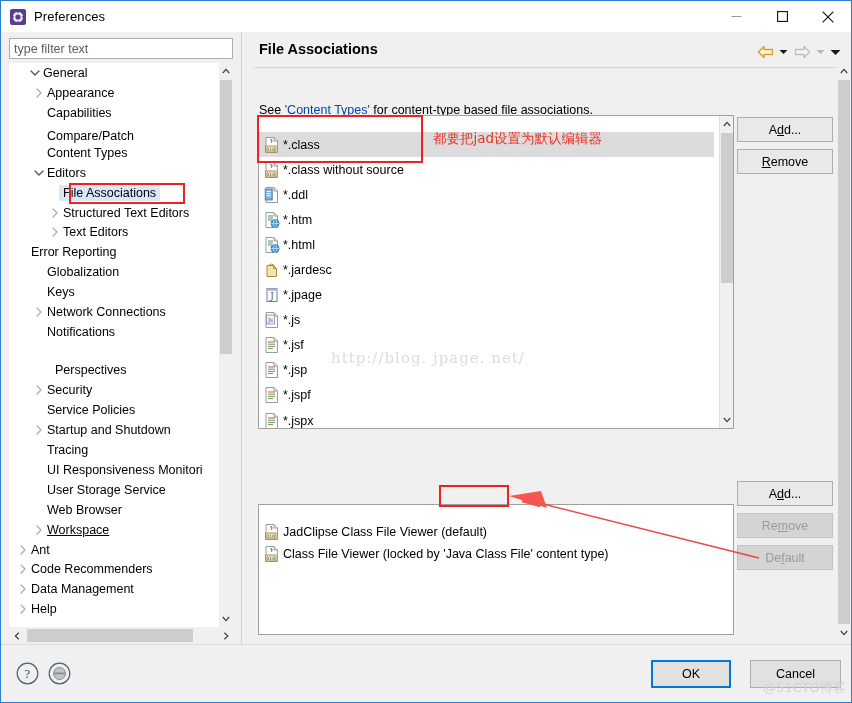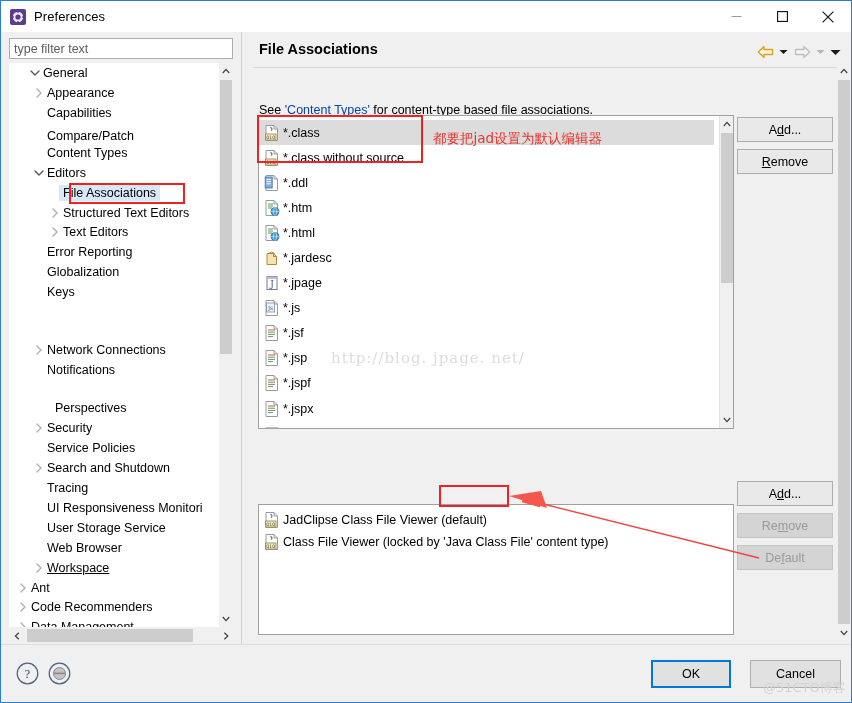--- a/index.html
+++ b/index.html
@@ -161,21 +161,21 @@
 
   .listbox {
     position: absolute;
     background: #ffffff;
     border: 1px solid #a0a0a0;
     overflow: hidden;
   }
   .filetypes-box { left: 257px; top: 114px; width: 476px; height: 314px; }
   .editors-box   { left: 257px; top: 503px; width: 476px; height: 131px; }
 
-  .lb-inner { position: absolute; left: 0; top: 4px; }
+  .lb-inner { position: absolute; left: 0; top: 16px; }
   .lb-row {
     height: 25.1px;
     display: flex; align-items: center;
     font-size: 12.5px; color: #000;
     padding-left: 5px;
     white-space: nowrap;
   }
   .editors-box .lb-row { height: 22px; }
   .lb-row.selected { background: #dcdcdc; }
   .lb-row .ficon { width: 16px; height: 16px; margin-right: 3px; flex: none; position: relative; }
@@ -340,33 +340,33 @@
           <span class="tree-label">Structured Text Editors</span>
         </div>
         <div class="tree-row" style="padding-left: 40px;">
           <span class="tw">
             <svg width="8" height="10" viewBox="0 0 8 10">
               <path d="M2 1 L6 5 L2 9" fill="none" stroke="#b0b0b0" stroke-width="1.4" stroke-linecap="round"></path>
             </svg>
           </span>
           <span class="tree-label">Text Editors</span>
         </div>
-        <div class="tree-row" style="padding-left: 24px;">
+        <div class="tree-row" style="padding-left: 8px;">
           <span class="tw empty"></span>
           <span class="tree-label">Error Reporting</span>
         </div>
         <div class="tree-row" style="padding-left: 24px;">
           <span class="tw empty"></span>
           <span class="tree-label">Globalization</span>
         </div>
         <div class="tree-row" style="padding-left: 24px;">
           <span class="tw empty"></span>
           <span class="tree-label">Keys</span>
         </div>
-        <div class="tree-row" style="padding-left: 24px; margin-top: 38px;">
+        <div class="tree-row" style="padding-left: 24px;">
           <span class="tw">
             <svg width="8" height="10" viewBox="0 0 8 10">
               <path d="M2 1 L6 5 L2 9" fill="none" stroke="#b0b0b0" stroke-width="1.4" stroke-linecap="round"></path>
             </svg>
           </span>
           <span class="tree-label">Network Connections</span>
         </div>
         <div class="tree-row" style="padding-left: 24px;">
           <span class="tw empty"></span>
           <span class="tree-label">Notifications</span>
@@ -386,21 +386,21 @@
         <div class="tree-row" style="padding-left: 24px;">
           <span class="tw empty"></span>
           <span class="tree-label">Service Policies</span>
         </div>
         <div class="tree-row" style="padding-left: 24px;">
           <span class="tw">
             <svg width="8" height="10" viewBox="0 0 8 10">
               <path d="M2 1 L6 5 L2 9" fill="none" stroke="#b0b0b0" stroke-width="1.4" stroke-linecap="round"></path>
             </svg>
           </span>
-          <span class="tree-label">Search and Shutdown</span>
+          <span class="tree-label">Startup and Shutdown</span>
         </div>
         <div class="tree-row" style="padding-left: 24px;">
           <span class="tw empty"></span>
           <span class="tree-label">Tracing</span>
         </div>
         <div class="tree-row" style="padding-left: 24px;">
           <span class="tw empty"></span>
           <span class="tree-label">UI Responsiveness Monitori</span>
         </div>
         <div class="tree-row" style="padding-left: 24px;">

